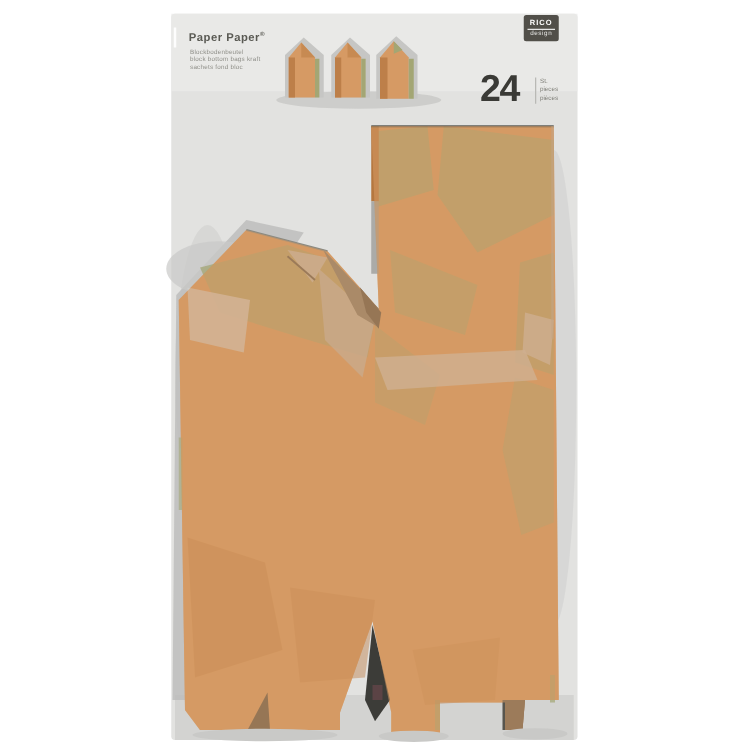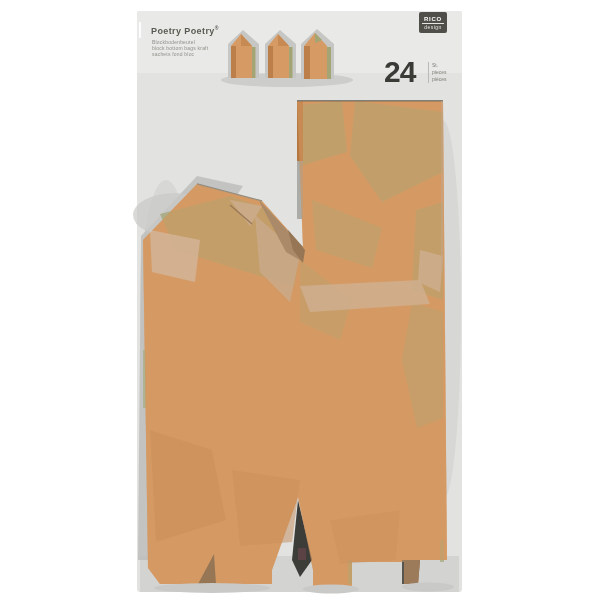--- a/index.html
+++ b/index.html
@@ -125,21 +125,21 @@
       <path fill="#57554e" d="M402,560 L420,560 L418,584 L402,584 Z"></path>
 
       <use href="#bagmain" fill="url(#speck)" opacity="0.55"></use>
 
       <ellipse class="f-pkg-dk" cx="212" cy="588" rx="58" ry="5"></ellipse>
       <ellipse class="f-pkg-dk" cx="331" cy="589" rx="28" ry="4.5"></ellipse>
       <ellipse class="f-pkg-dk" cx="428" cy="587" rx="26" ry="4.5"></ellipse>
     </g>
   </svg>
 
-  <div class="txt brand-title"><span>Poetry Poetry</span><sup>®</sup></div>
+  <div class="txt brand-title"><span>Paper Paper</span><sup>®</sup></div>
 
   <div class="txt brand-sub">
     <div>Blockbodenbeutel</div>
     <div>block bottom bags kraft</div>
     <div>sachets fond bloc</div>
   </div>
 
   <div class="logo-box">
     <div class="logo-top">RICO</div>
     <div class="logo-bottom">design</div>

